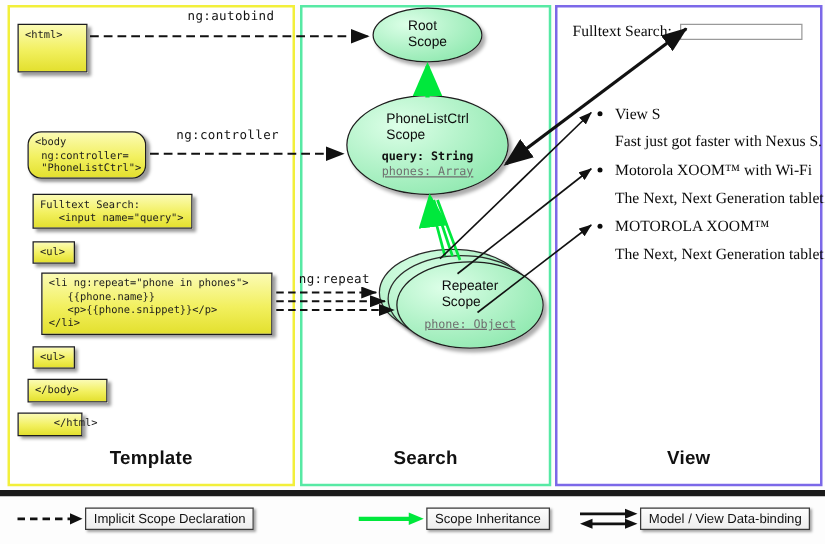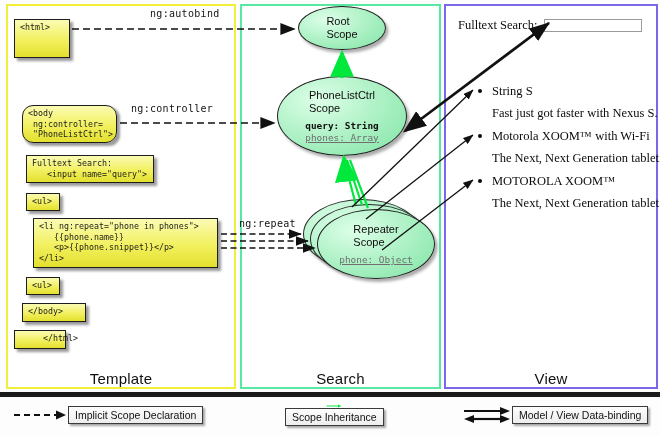--- a/index.html
+++ b/index.html
@@ -10,22 +10,22 @@
   }
   .stage{position:absolute;left:0;top:0;width:660px;height:435px;}
 
   
   .panel{position:absolute;background:#ffffff;}
   #panel-template{left:6px;top:4px;width:226px;height:381px;border:2px solid #f2ef3a;}
   #panel-model{left:240px;top:4px;width:197px;height:381px;border:2px solid #57e9a4;}
   #panel-view{left:444px;top:4px;width:210px;height:381px;border:2px solid #7b68e8;}
 
   .panel-label{
-    position:absolute;bottom:0;left:0;width:100%;text-align:center;
-    font-size:15px;font-weight:400;color:#111;letter-spacing:.2px;
+    position:absolute;bottom:12px;left:0;width:100%;text-align:center;
+    font-size:15px;font-weight:700;color:#111;letter-spacing:.2px;
   }
 
   
   .codebox{
     position:absolute;
     background:linear-gradient(180deg,#fbfbb4 0%,#f2f05f 55%,#e3e02e 100%);
     border:1.6px solid #1d1d1d;
     box-shadow:2.5px 2.5px 2.5px rgba(0,0,0,.40);
     font-family:"DejaVu Sans Mono","Liberation Mono",monospace;
     font-size:8.3px;line-height:10.6px;color:#1b1b1b;
@@ -100,21 +100,21 @@
   </div>
 
   <div class="panel" id="panel-view">
     <div class="view-inner">
       <div class="view-searchrow">
         <span class="view-searchlabel">Fulltext Search:</span>
         <input class="view-input" type="text" value="" style="">
       </div>
       <div class="view-list">
         <div class="view-item">
-          <div class="view-name">String S</div>
+          <div class="view-name">View S</div>
           <div class="view-snippet">Fast just got faster with Nexus S.</div>
         </div>
         <div class="view-item">
           <div class="view-name">Motorola XOOM™  with Wi-Fi</div>
           <div class="view-snippet">The Next, Next Generation tablet.</div>
         </div>
         <div class="view-item">
           <div class="view-name">MOTOROLA XOOM™</div>
           <div class="view-snippet">The Next, Next Generation tablet.</div>
         </div>
@@ -160,21 +160,21 @@
   <div class="scope-ghost" style="left:303px;top:199px;width:118px;height:70px;"></div>
   <div class="scope-ghost" style="left:310px;top:204px;width:118px;height:70px;"></div>
   <div class="scope" style="left:317px;top:209px;width:118px;height:70px;">
     <div class="title">Repeater<br>Scope</div>
     <div class="vars">
       <div class="v-dim">phone: Object</div>
     </div>
   </div>
 
   <div class="conn-label" style="left:150px;top:8px;">ng:autobind</div>
-  <div class="conn-label" style="left:131px;top:103px;">ng:controller</div>
+  <div class="conn-label" style="left:141px;top:103px;">ng:controller</div>
   <div class="conn-label" style="left:239px;top:218px;">ng:repeat</div>
 
   <svg class="overlay" viewBox="0 0 660 435">
     <defs>
       <marker id="ah-black" markerWidth="9" markerHeight="7" refX="8" refY="3.5" orient="auto">
         <polygon points="0,0 9,3.5 0,7" fill="#111111"></polygon>
       </marker>
       <marker id="ah-black-sm" markerWidth="8" markerHeight="6" refX="7.5" refY="3" orient="auto">
         <polygon points="0,0 8,3 0,6" fill="#111111"></polygon>
       </marker>
@@ -211,21 +211,21 @@
   <div id="legend-bar"></div>
 
   <div class="legend-row" style="left:12px;">
     <svg width="56" height="14" viewBox="0 0 56 14">
       <line x1="2" y1="7" x2="46" y2="7" stroke="#111111" stroke-width="2.2" stroke-dasharray="6,4"></line>
       <polygon points="44,2.5 54,7 44,11.5" fill="#111111"></polygon>
     </svg>
     <span class="legend-chip">Implicit Scope Declaration</span>
   </div>
 
-  <div class="legend-row" style="left:285px;flex-direction:column;">
+  <div class="legend-row" style="left:285px;">
     <svg width="56" height="14" viewBox="0 0 56 14">
       <line x1="2" y1="7" x2="44" y2="7" stroke="#00e83c" stroke-width="3.4"></line>
       <polygon points="42,2 54,7 42,12" fill="#00e83c"></polygon>
     </svg>
     <span class="legend-chip">Scope Inheritance</span>
   </div>
 
   <div class="legend-row" style="left:462px;">
     <svg width="50" height="20" viewBox="0 0 50 20">
       <line x1="2" y1="6" x2="40" y2="6" stroke="#111111" stroke-width="2.2"></line>

